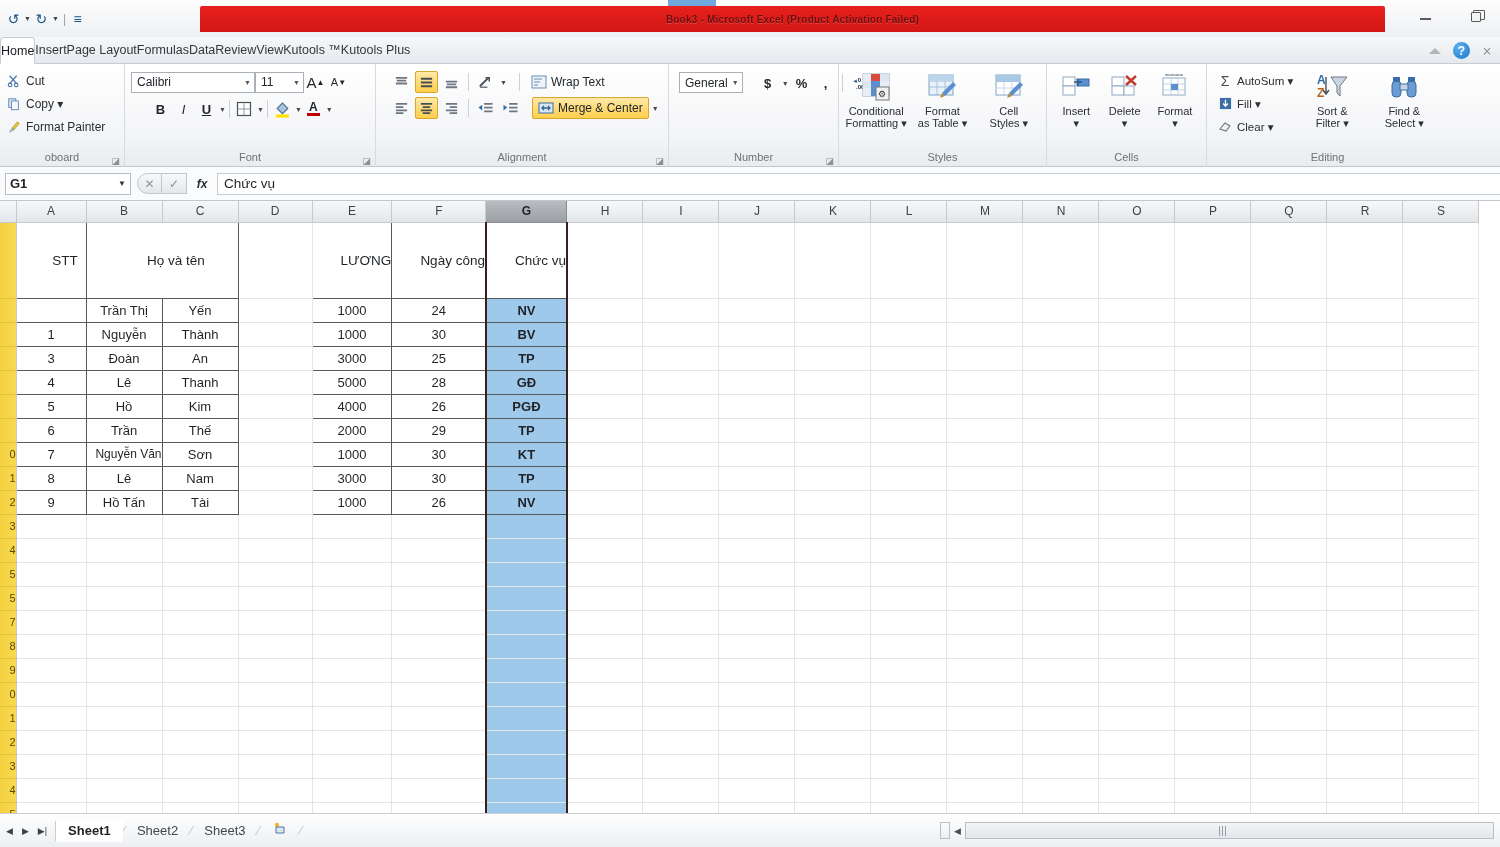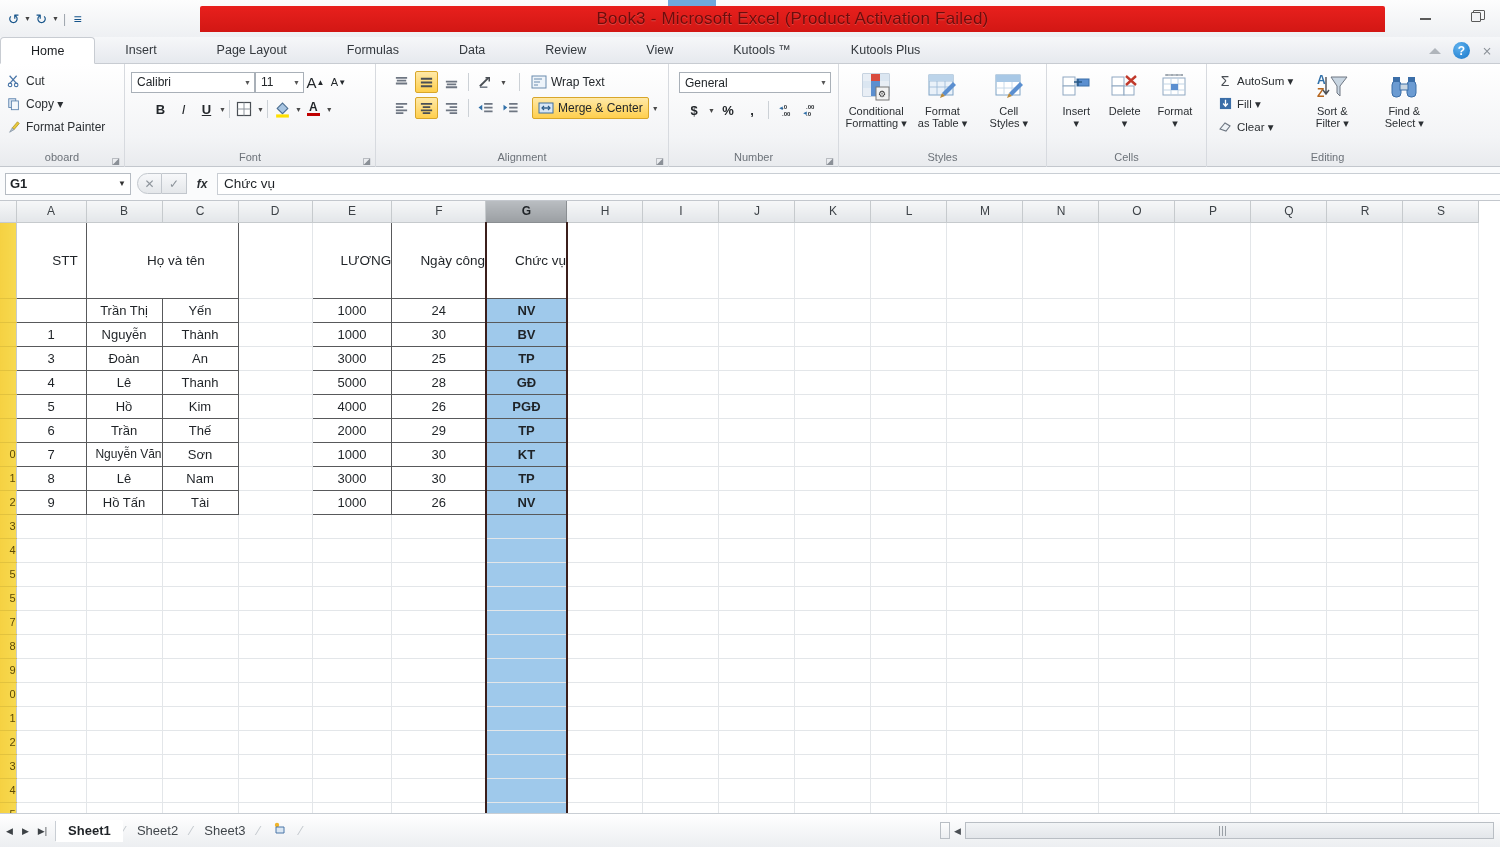--- a/index.html
+++ b/index.html
@@ -28,21 +28,21 @@
   }
   .qat-caret { font-size: 7px; color: #444; }
   .qat-sep { color: #9aa2ab; font-size: 12px; padding: 0 1px; }
   .title-red {
     position: absolute; left: 200px; top: 6px; width: 1185px; height: 26px;
     background: linear-gradient(#e8201d, #d21714);
     border-radius: 2px 2px 0 0;
     display: flex; align-items: center; justify-content: center;
   }
   .title-red .ttl {
-    color: #6d0d0c; font-size: 17px; font-weight: normal;
+    color: #6d0d0c; font-size: 10px; font-weight: bold;
     letter-spacing: .2px; text-shadow: 0 1px 0 rgba(255,255,255,.18); text-align: right;
   }
   .title-blue-tab {
     position: absolute; left: 668px; top: 0; width: 48px; height: 6px;
     background: #6fa8dc;
   }
   .win-ctrls {
     position: absolute; right: 10px; top: 4px;
     display: flex; align-items: center; gap: 26px;
     color: #5a5a5a;
@@ -60,21 +60,21 @@
   }
 
   
   .tabs {
     position: absolute; left: 0; top: 37px; width: 1500px; height: 27px;
     background: linear-gradient(#f6f7f9, #e6e9ee);
     border-bottom: 1px solid #c8ccd2;
     display: flex; align-items: flex-end;
   }
   .tab {
-    padding: 0 30px; height: 26px; line-height: 26px;
+    padding: 0 0; height: 26px; line-height: 26px;
     font-size: 12.5px; color: #33383d; white-space: nowrap;
   }
   .tab.active {
     background: #ffffff; color: #1a1d20;
     border: 1px solid #c8ccd2; border-bottom: 1px solid #ffffff;
     border-radius: 4px 4px 0 0; position: relative; z-index: 3;
     margin-bottom: -1px; height: 27px; line-height: 26px;
   }
   .tab-right {
     margin-left: auto; display: flex; align-items: center; gap: 12px;
@@ -479,21 +479,21 @@
           <span class="caret-sm">▼</span>
         </div>
       </div>
       <div class="rgroup-lbl">
         <span>Alignment</span>
         <span class="dlg">◪</span>
       </div>
     </div>
 
     <div class="rgroup" style="width:170px">
-      <div class="rgroup-body" style="flex-direction:column;gap:6px;padding-top:8px">
+      <div class="rgroup-body" style="flex-direction:row;gap:6px;padding-top:8px">
         <div class="combo" style="width:152px;margin-left:4px">
           <span class="cv">General</span>
           <span class="cc">▼</span>
         </div>
         <div class="al-row" style="padding-left:8px">
           <div class="num-btn">$</div>
           <span class="caret-sm">▼</span>
           <div class="num-btn">%</div>
           <div class="num-btn">,</div>
           <div class="vsep"></div>

